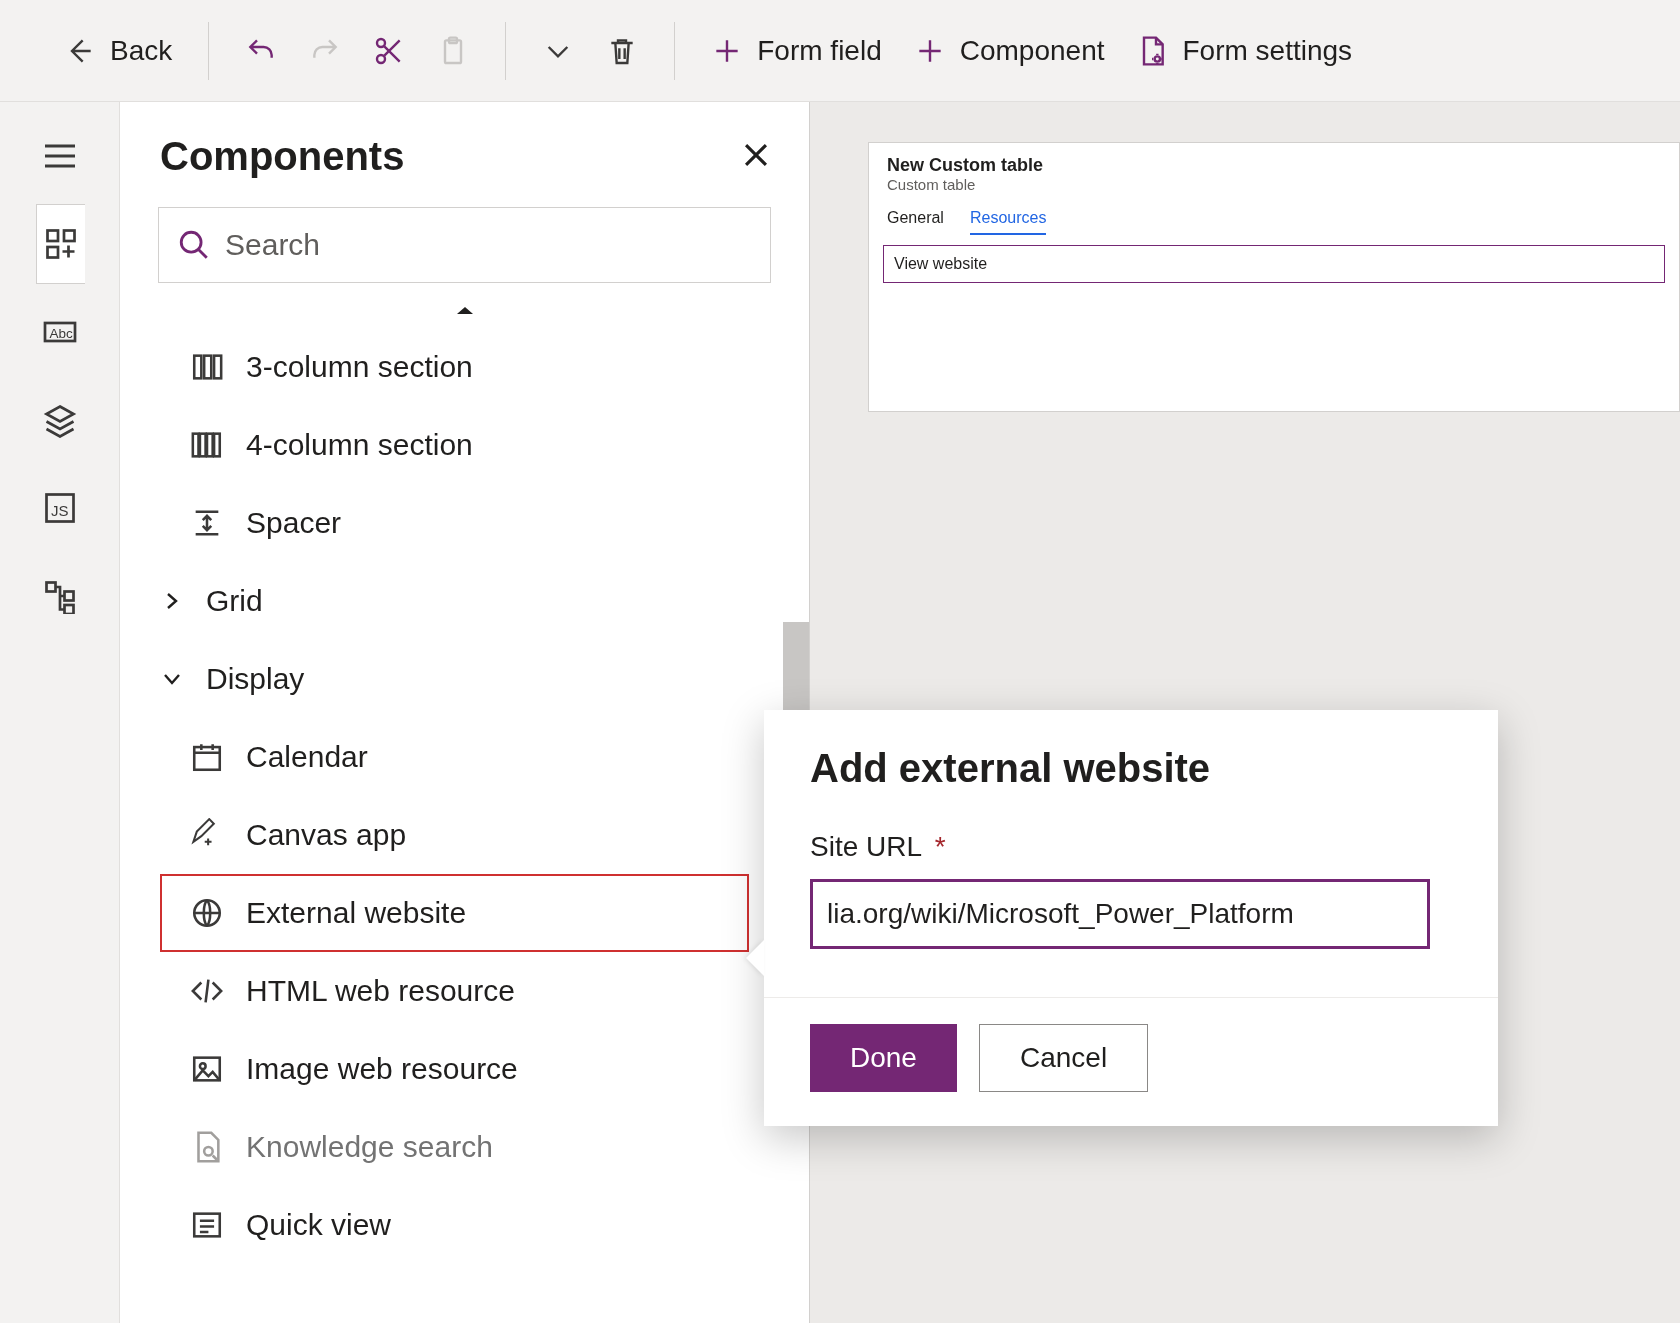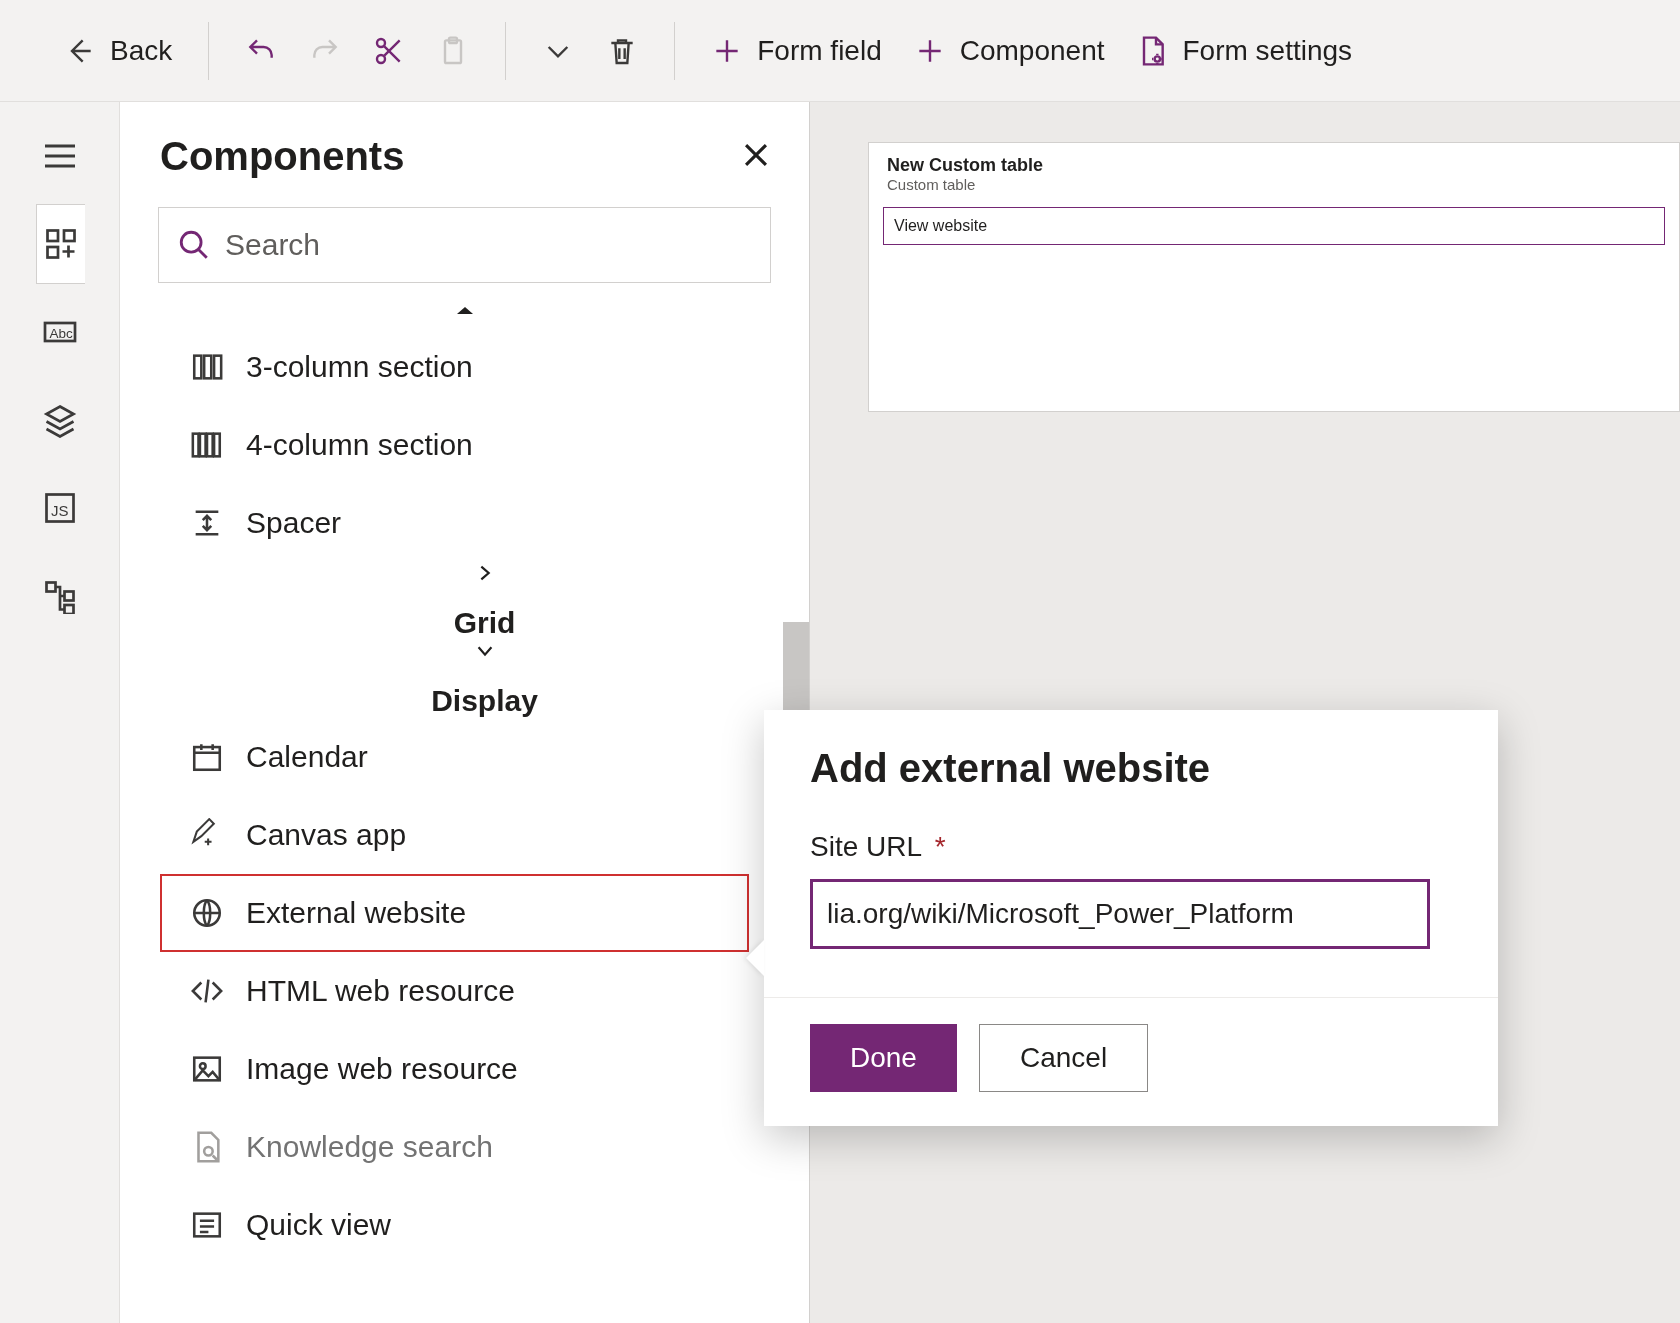--- a/index.html
+++ b/index.html
@@ -91,21 +91,21 @@
   .tree .item, .tree .group {
     display:flex; align-items:center; gap:22px;
     font-size:30px; color:#201f1e;
     height:78px;
     cursor:pointer;
   }
   .tree .item { padding-left: 30px;}
   .tree .item svg{ width:34px; height:34px; stroke:#3b3a39; stroke-width:1.8; fill:none;}
   .tree .item.disabled { color:#737373; }
   .tree .item.disabled svg{ stroke:#a19f9d;}
-  .tree .group { font-weight:700;flex-direction:column;}
+  .tree .group { font-weight:400;}
   .tree .group .chev { width:24px; height:24px; stroke:#201f1e; stroke-width:2.4; fill:none;}
   .tree .item.selected { border:2px solid #cf3030; margin-right:60px; padding-left:28px;}
 
   
   .thumb { position:absolute; right:0; top:300px; width:26px; height:500px; background:#c8c6c4;}
 
   
   .canvas { flex:1; background:#eceae8; padding:40px 0 0 58px; position:relative}
   .form-prev{ background:#fff; border:1px solid #d2d0ce; width:100%; min-height:270px;}
   .form-prev .fp-hd{ padding:12px 18px 4px;}
@@ -377,20 +377,24 @@
       <div class="thumb"></div>
     </div>
   </div>
 
   <div class="canvas">
     <div class="form-prev">
       <div class="fp-hd">
         <div class="t">New Custom table</div>
         <div class="s">Custom table</div>
       </div>
+      <div class="tabs">
+        <div class="tab">General</div>
+        <div class="tab active">Resources</div>
+      </div>
       <div class="body">
         <div class="slot">
           <span>View website</span>
         </div>
       </div>
     </div>
   </div>
 
 </div>
 

